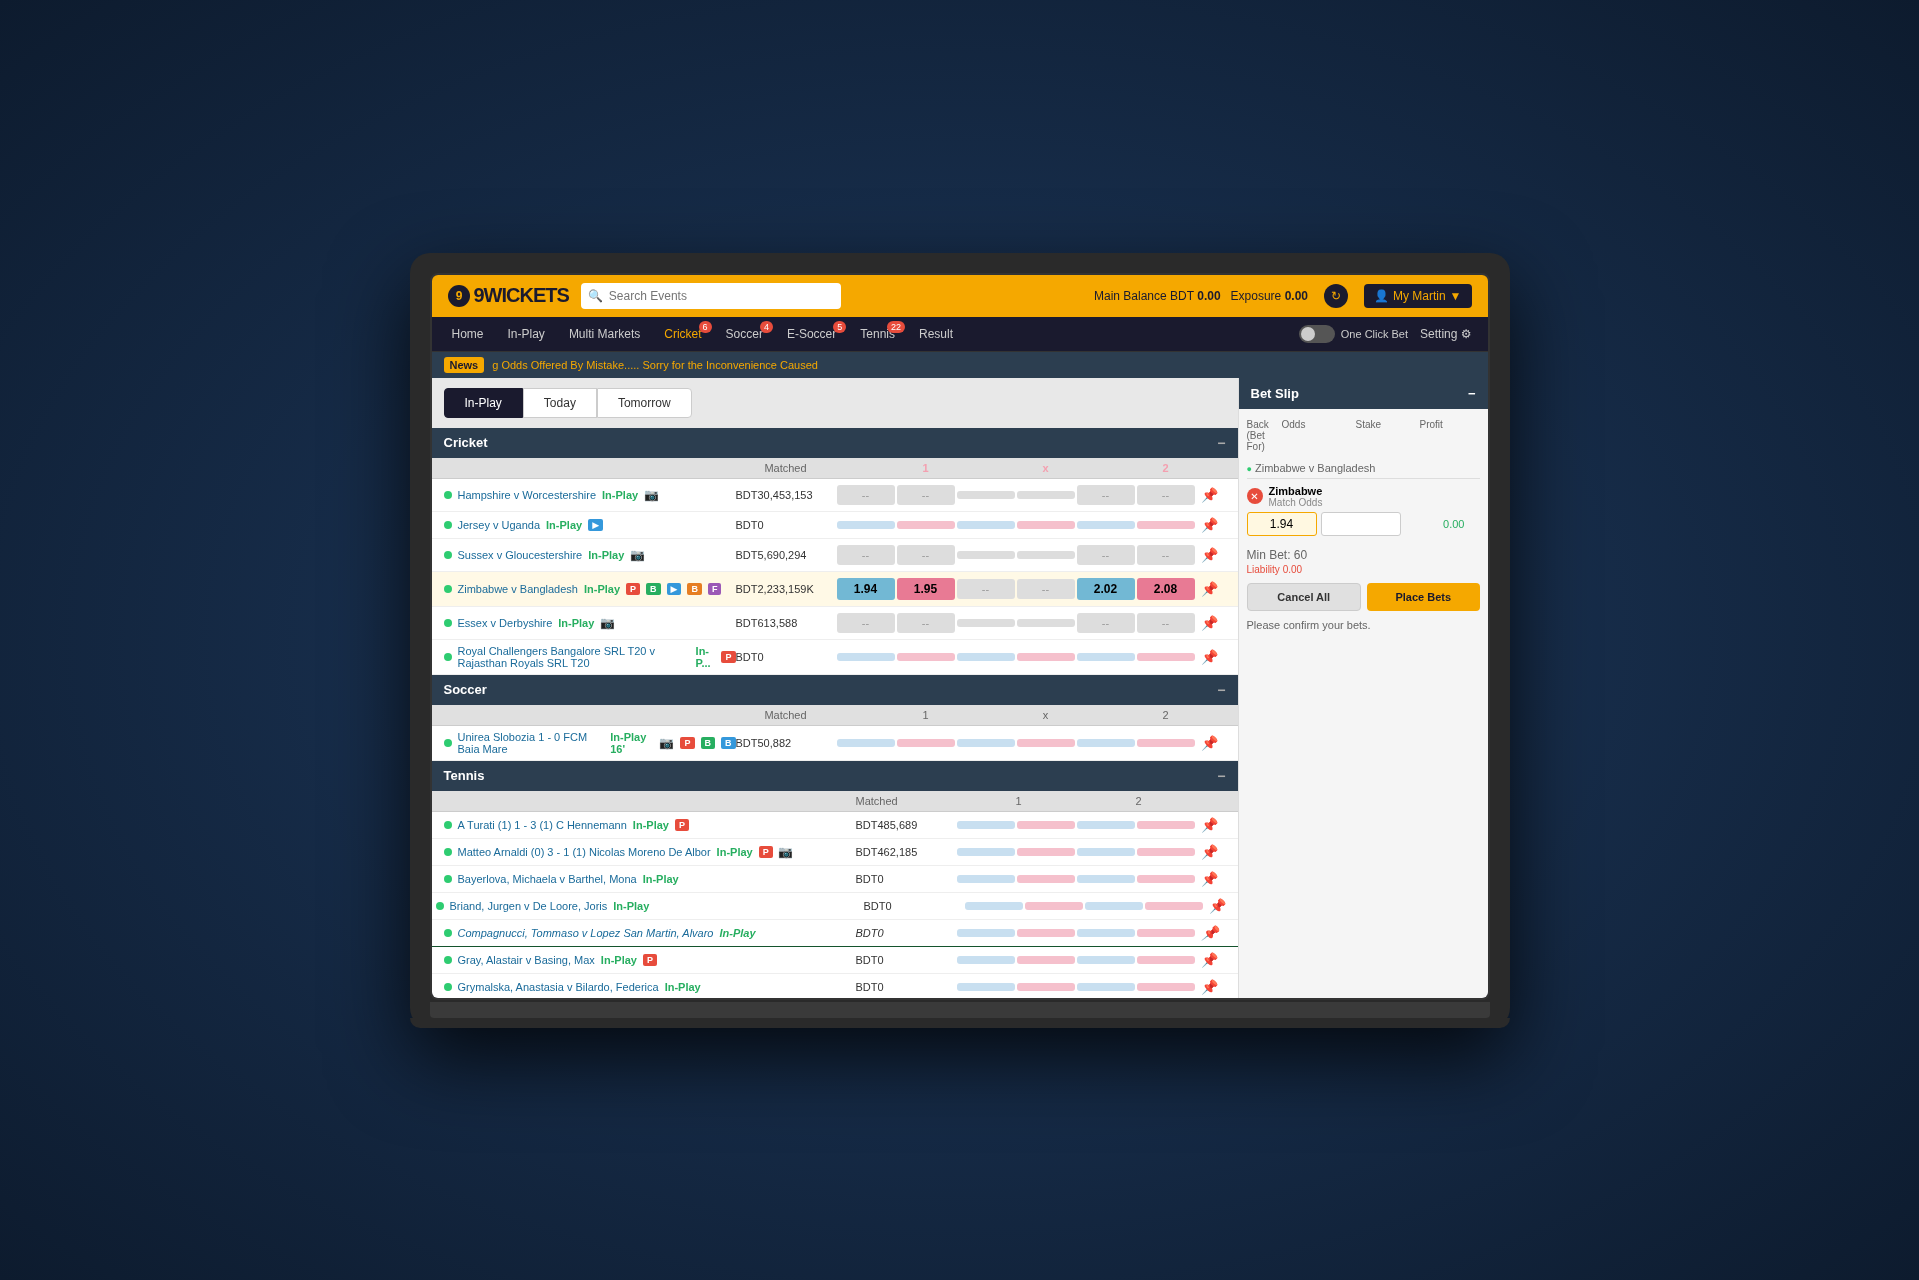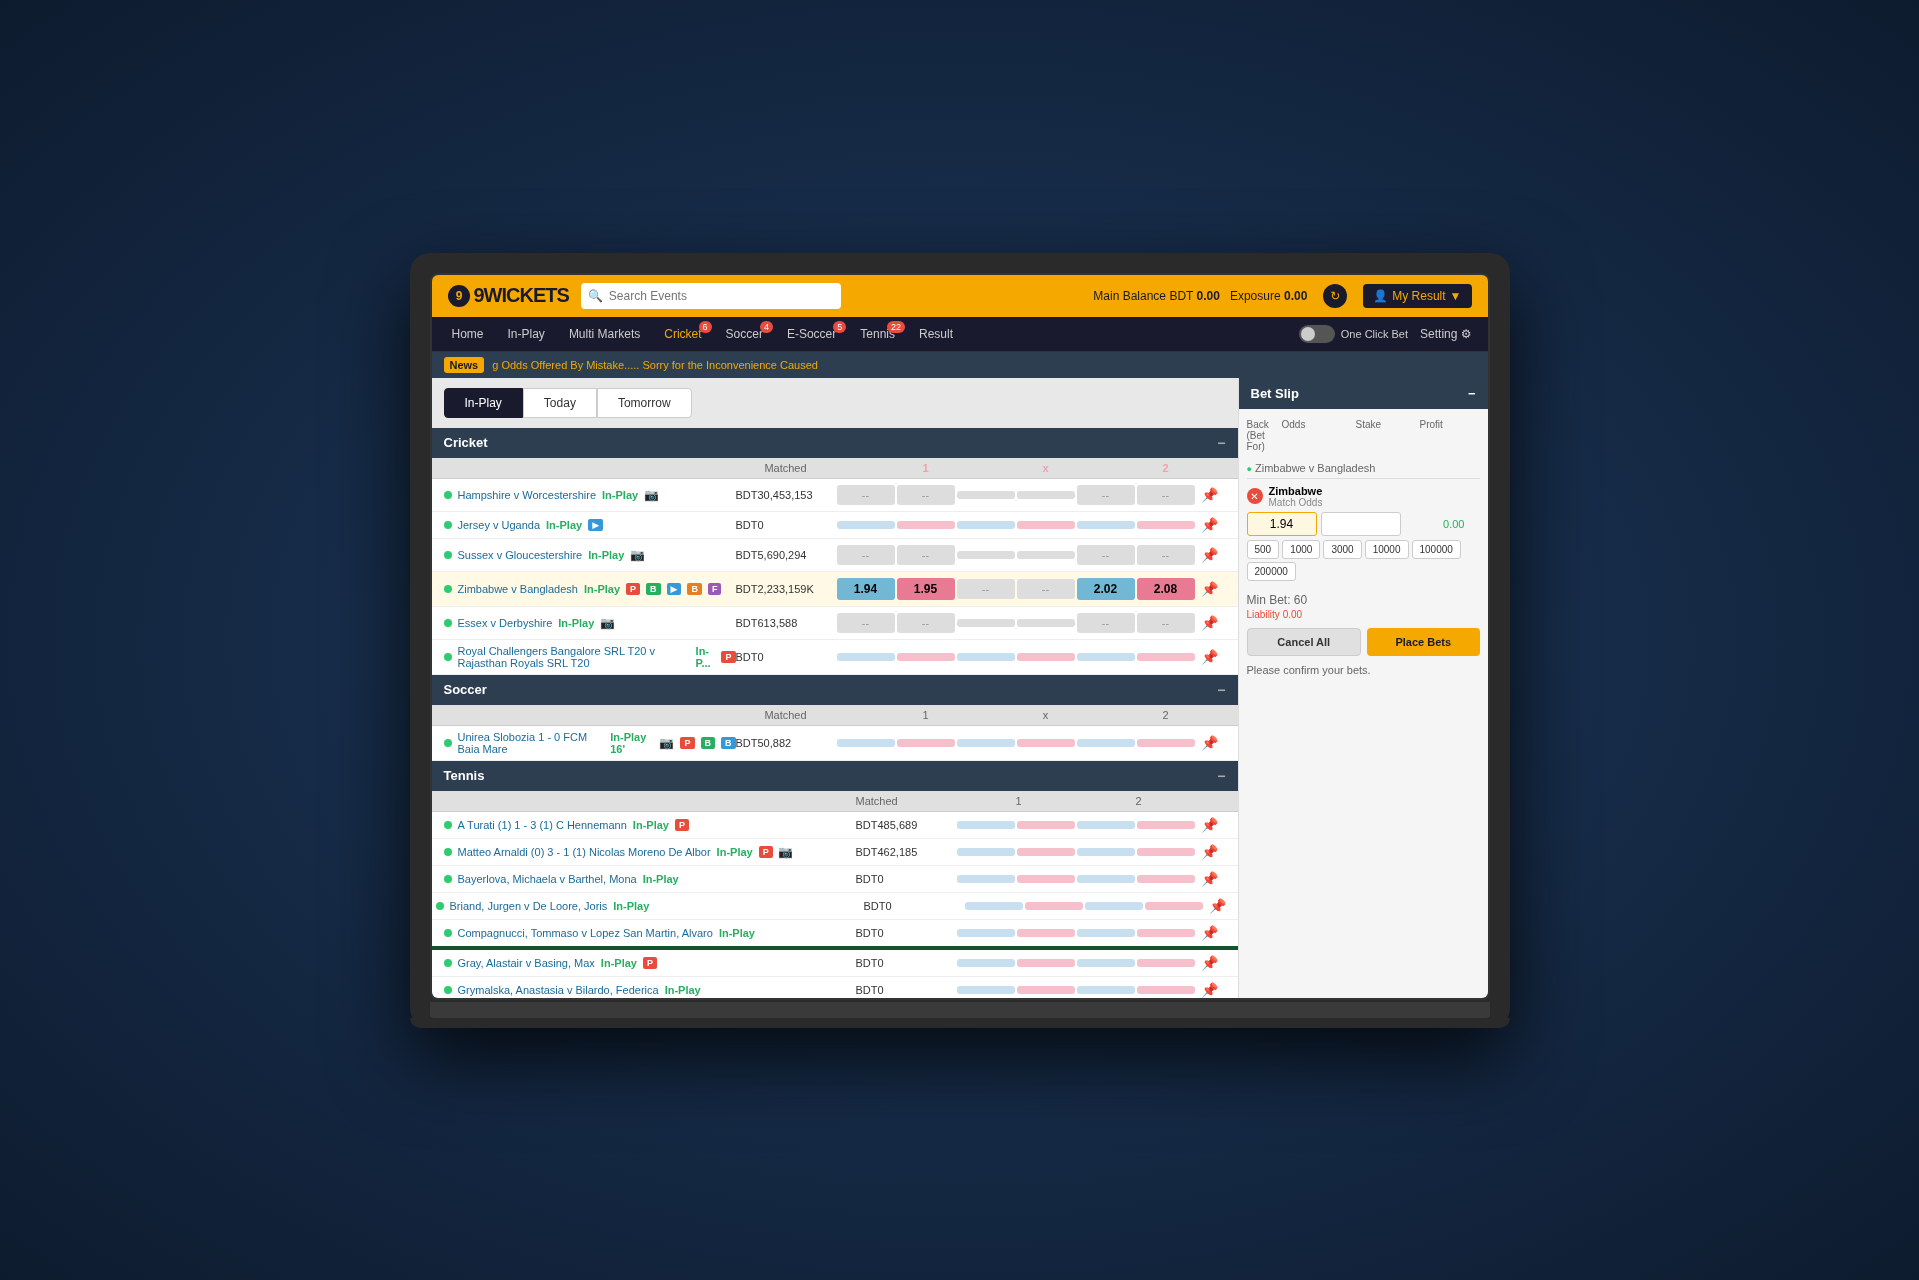--- a/index.html
+++ b/index.html
@@ -625,21 +625,21 @@
           <span>Main Balance</span>
           <span>BDT</span>
           <strong>0.00</strong>
           &nbsp;
           <span>Exposure</span>
           <strong>0.00</strong>
         </span>
         <button class="refresh-btn">↻</button>
         <button class="my-account-btn">
           <span>👤</span>
-          <span>My Result</span>
+          <span>My Martin</span>
           <span>▼</span>
         </button>
       </div>
     </div>
 
     <div class="nav-bar">
       <div class="nav-item">Home</div>
       <div class="nav-item">In-Play</div>
       <div class="nav-item">Multi Markets</div>
       <div class="nav-item cricket-tab" style="position:relative;">
@@ -913,21 +913,21 @@
             <span class="in-play-badge">In-Play</span>
           </div>
           <span class="matched-amt">BDT0</span>
           <div class="odds-cell-back" style="background:#c8dff0;"></div>
           <div class="odds-cell-lay" style="background:#f5c0cc;"></div>
           <div class="odds-cell-back" style="background:#c8dff0;"></div>
           <div class="odds-cell-lay" style="background:#f5c0cc;"></div>
           <span class="pin-icon">📌</span>
         </div>
 
-        <div style="display:grid;grid-template-columns:1fr 100px 60px 60px 60px 60px 30px;padding:5px 12px;background:white;border-bottom:4px solid #14532d;align-items:center;font-size:11px;">
+        <div style="display:grid;grid-template-columns:1fr 100px 60px 60px 60px 60px 30px;padding:5px 12px;background:white;border-bottom:1px solid #14532d;align-items:center;font-size:11px;font-style:italic;">
           <div class="match-name">
             <span class="green-dot"></span>
             <span>Compagnucci, Tommaso v Lopez San Martin, Alvaro</span>
             <span class="in-play-badge">In-Play</span>
           </div>
           <span class="matched-amt">BDT0</span>
           <div class="odds-cell-back" style="background:#c8dff0;"></div>
           <div class="odds-cell-lay" style="background:#f5c0cc;"></div>
           <div class="odds-cell-back" style="background:#c8dff0;"></div>
           <div class="odds-cell-lay" style="background:#f5c0cc;"></div>
@@ -994,28 +994,20 @@
               </div>
             </div>
 
             <div class="bet-input-row">
               <input class="bet-odds-input" type="text" value="1.94" style="">
               <input class="bet-stake-input" type="text" placeholder="" style="">
               <span class="bet-profit">0.00</span>
             </div>
           </div>
 
-          <div class="quick-stakes">
-            <button class="quick-stake-btn">500</button>
-            <button class="quick-stake-btn">1000</button>
-            <button class="quick-stake-btn">3000</button>
-            <button class="quick-stake-btn">10000</button>
-            <button class="quick-stake-btn">100000</button>
-            <button class="quick-stake-btn">200000</button>
-          </div>
 
           <div class="min-bet-info">
             <span>Min Bet:</span>
             <span>60</span>
           </div>
 
           <div class="liability-info">
             <span>Liability</span>
             <span>0.00</span>
           </div>

